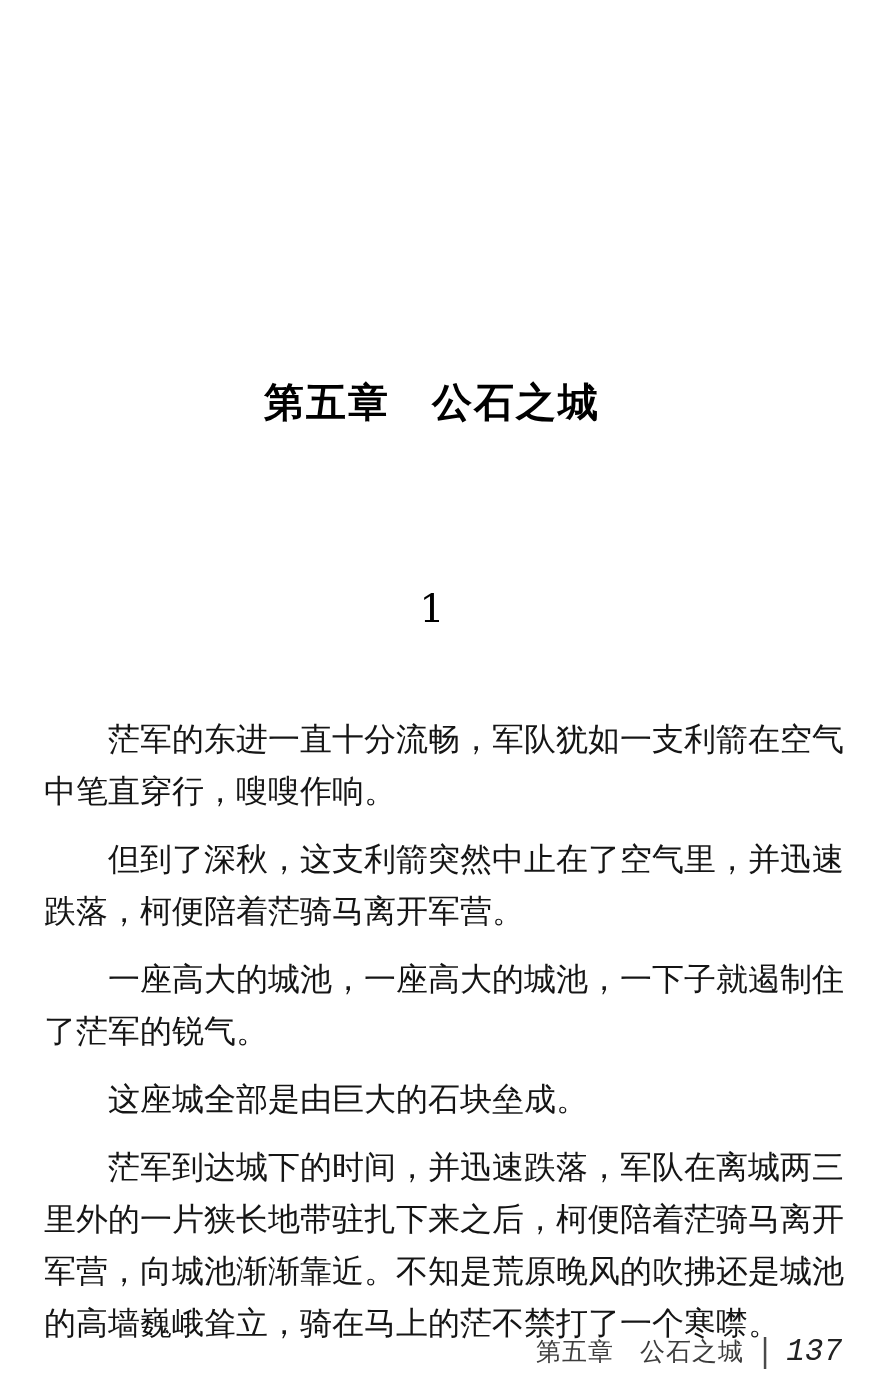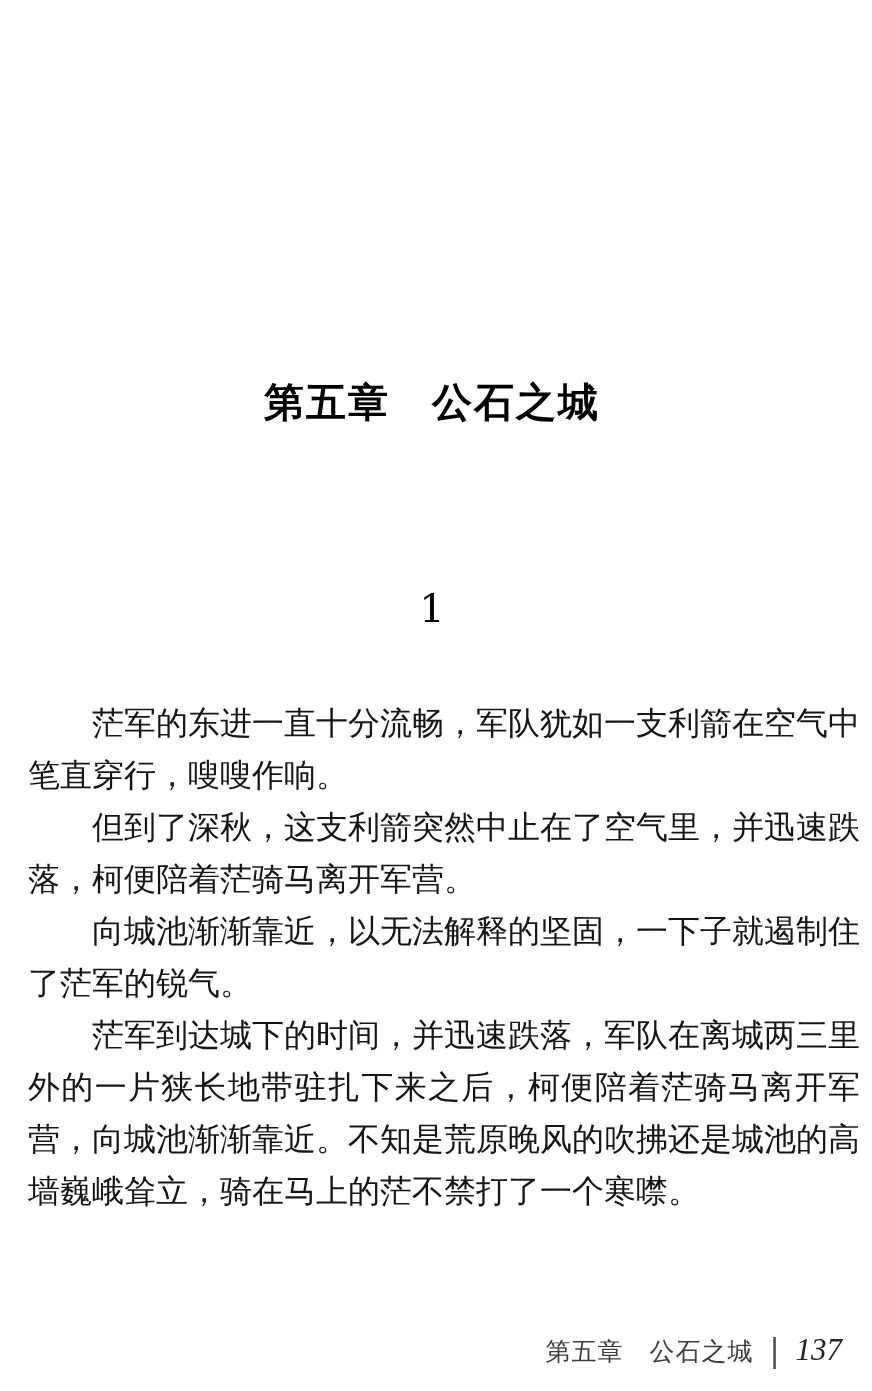--- a/index.html
+++ b/index.html
@@ -46,21 +46,21 @@
     top: 697px;
     left: 28px;
     width: 832px;
     font-size: 32px;
     line-height: 52px;
     text-align: justify;
     text-justify: inter-ideograph;
     color: #151515;
   }
   .body-text p {
-    margin: 0;
+    margin: 16px;
     padding: 0;
     text-indent: 2em;
   }
   .page-footer {
     position: absolute;
     top: 1332px;
     right: 22px;
     display: flex;
     align-items: baseline;
     white-space: pre;
@@ -75,36 +75,37 @@
     color: #4a4a4a;
     margin: 0 16px;
     font-family: "DejaVu Sans", "Liberation Sans", sans-serif;
     transform: scaleY(1.05);
     display: inline-block;
   }
   .footer-page-number {
     font-size: 31px;
     font-style: italic;
     color: #222222;
-    font-family: Liberation Serif, serif;
+    font-family: Liberation Mono, monospace;
   }
 </style>
 </head>
 <body>
 
 <div class="page">
 
   <div class="chapter-title">第五章　公石之城</div>
 
   <div class="section-number">1</div>
 
   <div class="body-text">
     <p>茫军的东进一直十分流畅，军队犹如一支利箭在空气中笔直穿行，嗖嗖作响。</p>
     <p>但到了深秋，这支利箭突然中止在了空气里，并迅速跌落，柯便陪着茫骑马离开军营。</p>
-    <p>向城池渐渐靠近，以无法解释的坚固，一下子就遏制住了茫军的锐气。</p>
+    <p>一座高大的城池，一座高大的城池，一下子就遏制住了茫军的锐气。</p>
+    <p>这座城全部是由巨大的石块垒成。</p>
     <p>茫军到达城下的时间，并迅速跌落，军队在离城两三里外的一片狭长地带驻扎下来之后，柯便陪着茫骑马离开军营，向城池渐渐靠近。不知是荒原晚风的吹拂还是城池的高墙巍峨耸立，骑在马上的茫不禁打了一个寒噤。</p>
   </div>
 
   <div class="page-footer">
     <span class="footer-chapter-label">第五章　公石之城</span>
     <span class="footer-separator">|</span>
     <span class="footer-page-number">137</span>
   </div>
 
 </div>

